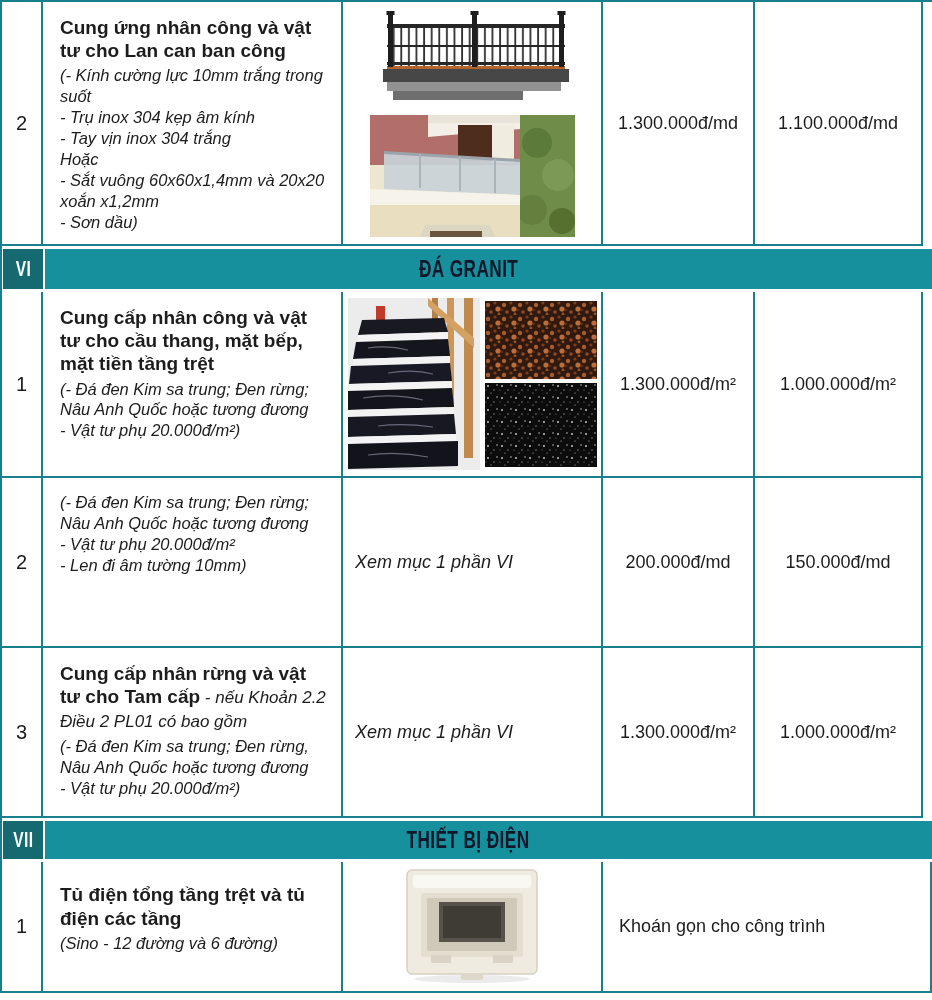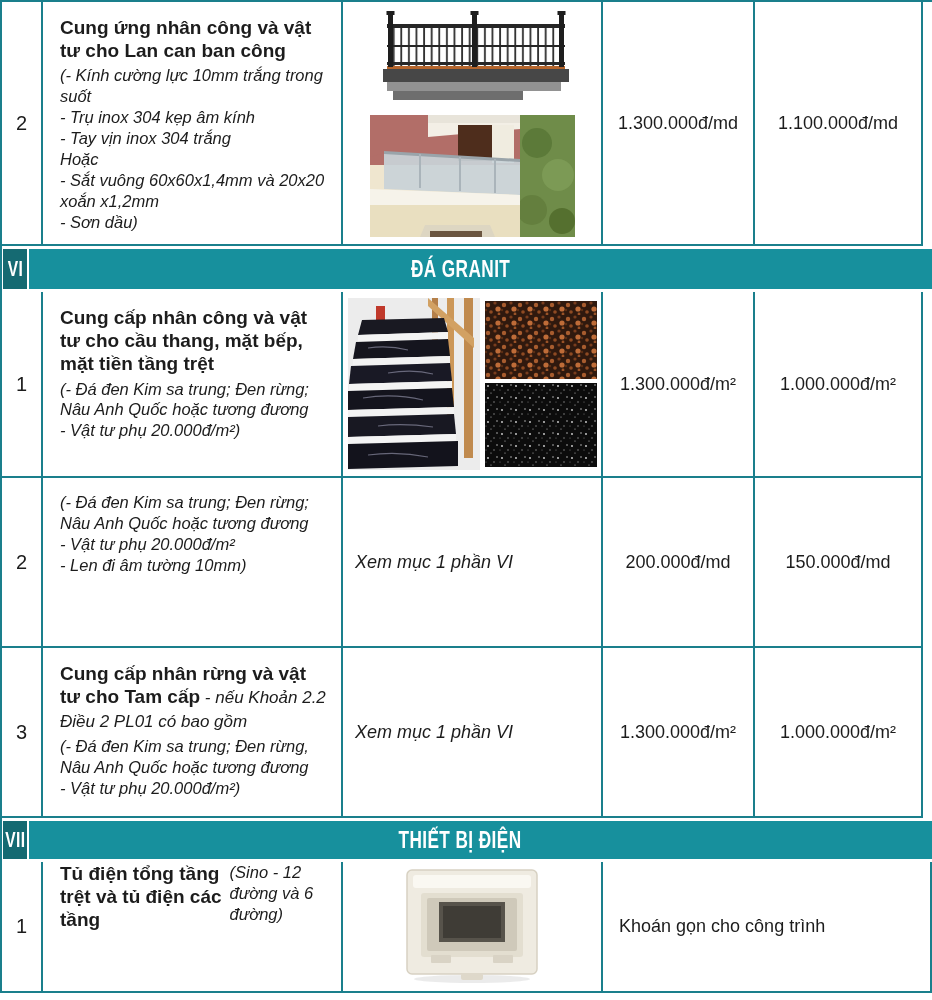--- a/index.html
+++ b/index.html
@@ -28,40 +28,40 @@
   }
   .w-no{width:41px;}
   .w-desc{width:300px;}
   .w-img{width:260px;font-style:italic;}
   .w-p1{width:152px;}
   .w-p2{width:168px;}
   .w-merged{width:329px;}
 
   .cell-no{display:flex;align-items:center;justify-content:center;font-size:20px;}
   .cell-desc{padding:14px 12px 16px 17px;}
-  .cell-desc.vcenter{display:flex;flex-direction:row;justify-content:center;padding-top:0;}
+  .cell-desc.vcenter{display:flex;flex-direction:column;justify-content:center;padding-top:0;}
   .title{font-weight:700;font-size:19px;line-height:1.22;margin-bottom:3px;}
   .detail{font-style:italic;font-size:16.5px;line-height:1.27;}
   .title-note{font-weight:400;font-style:italic;font-size:17px;}
   .cell-img{display:flex;flex-direction:column;align-items:center;justify-content:center;gap:6px;}
   .cell-img.rowflex{flex-direction:row;align-items:center;gap:5px;}
   .swatch-col{display:flex;flex-direction:column;gap:4px;}
   .cell-price{display:flex;align-items:center;justify-content:center;font-size:18px;}
   .cell-note{display:flex;align-items:center;font-size:18px;padding-left:12px;}
   .cell-merged{display:flex;align-items:center;font-size:18px;padding-left:16px;}
 
   .sec-row{height:46px;display:flex;background:#fff;padding:3px 0;width:930px;}
   .sec-num{
-    width:24px;margin-left:1px;background:var(--numbox);
+    width:40px;margin-left:1px;background:var(--numbox);
     color:#fff;display:flex;align-items:center;justify-content:center;
     font-weight:700;font-size:19px;
   }
   .sec-bar{
     flex:1;margin-left:2px;background:var(--bar);
-    color:#ffffff;display:flex;align-items:center;justify-content:center;
+    color:#0f172a;display:flex;align-items:center;justify-content:center;
     font-weight:700;font-size:21px;padding-right:40px;
   }
   .condensed{display:inline-block;transform:scale(0.82,1.12);letter-spacing:0.5px;}
 
   .h-rowA{height:244px;}
   .h-rowB{height:186px;}
   .h-rowC{height:170px;}
   .h-rowD{height:170px;}
   .h-rowE{height:131px;}
   svg{display:block;}

